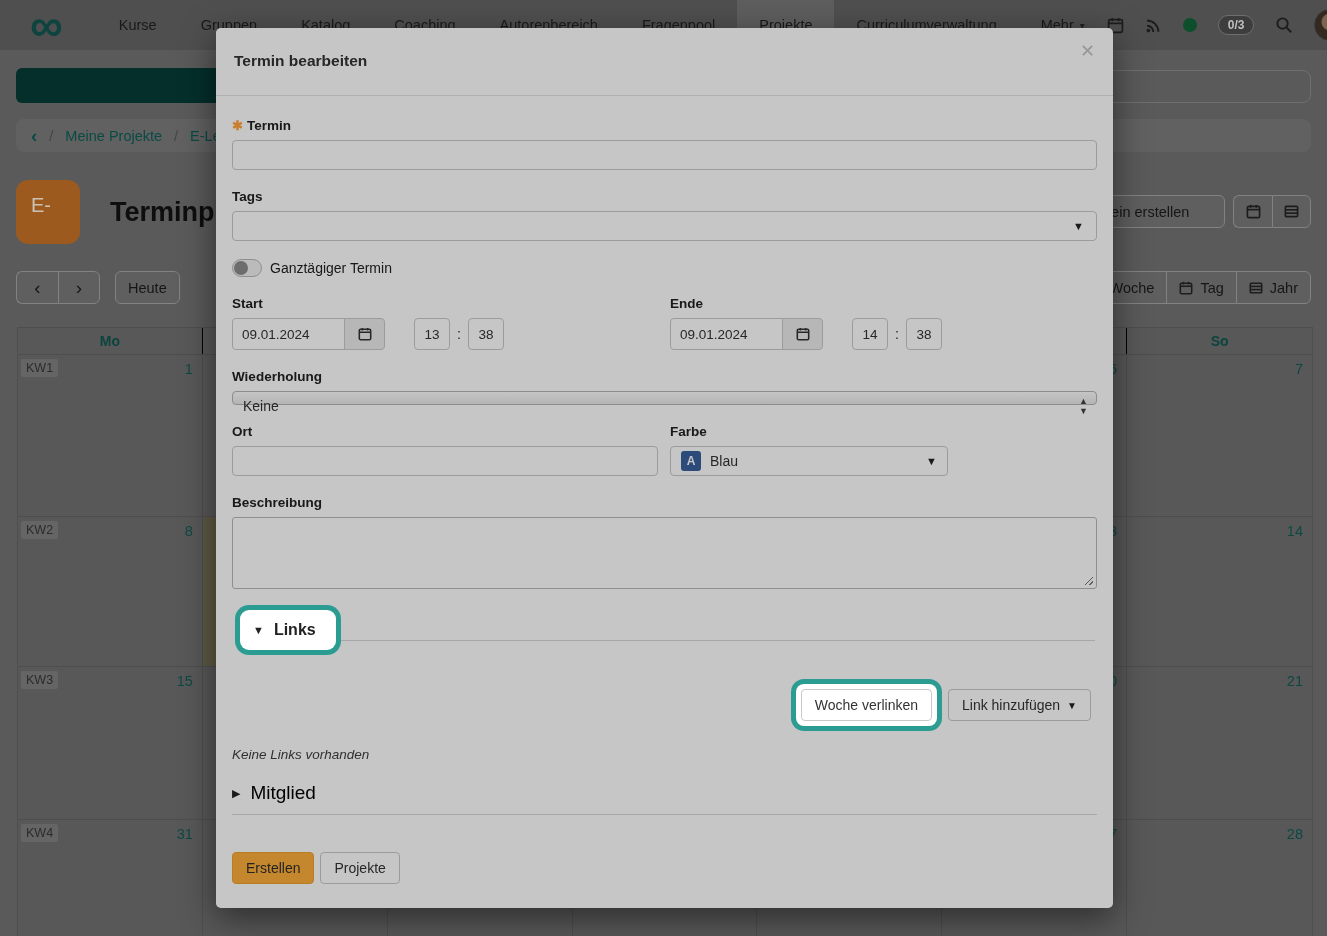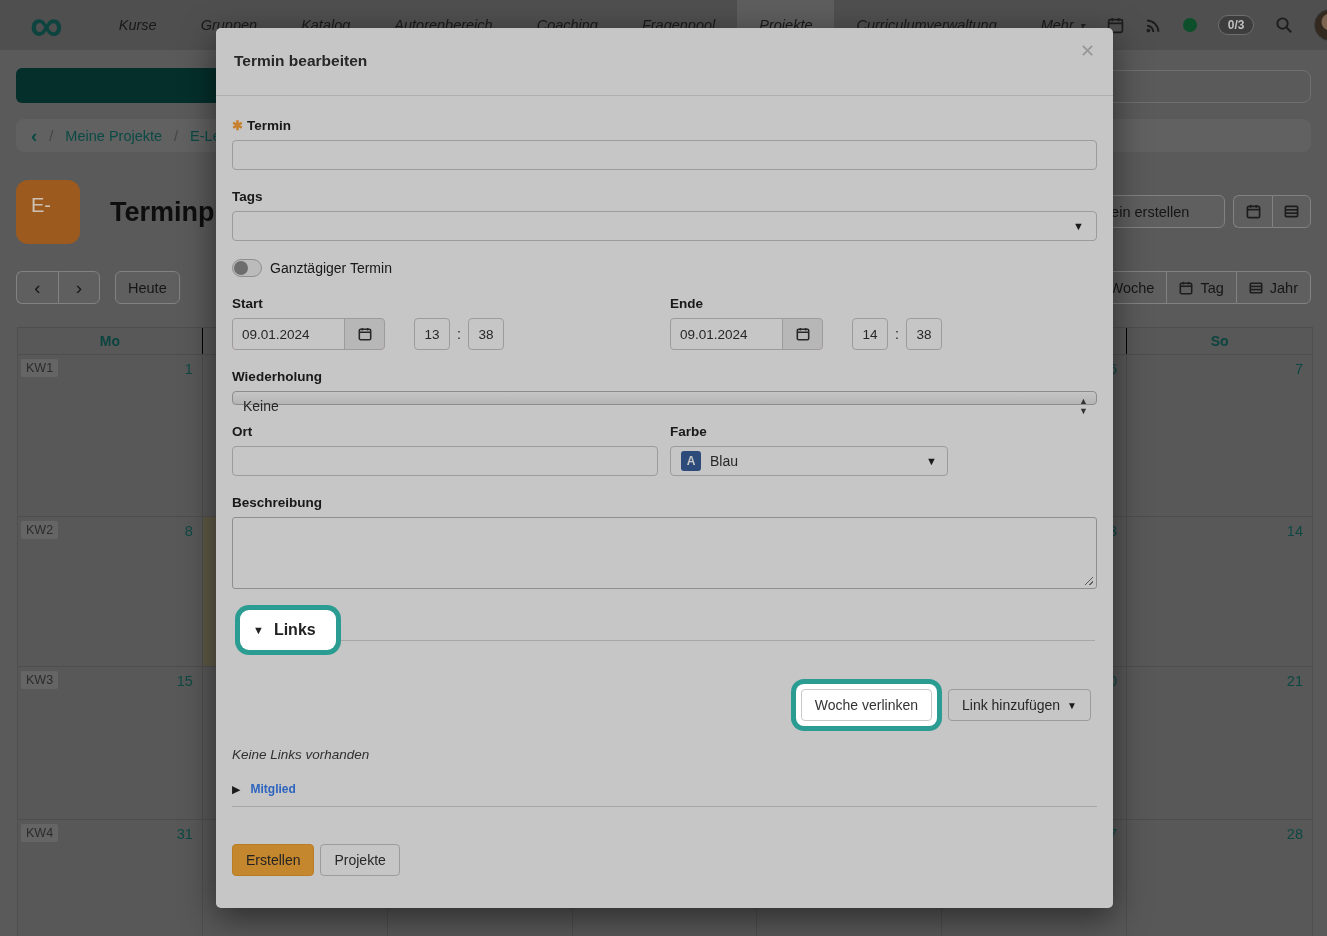--- a/index.html
+++ b/index.html
@@ -5,21 +5,21 @@
   * { box-sizing: border-box; margin:0; padding:0; }
   html,body { width:1327px; height:936px; }
   body {
     position:relative; overflow:hidden; background:#5a5a5a;
     font-family:"Liberation Sans", sans-serif; color:#1b1b1b;
   }
   
   .navbar { position:absolute; top:0; left:0; right:0; height:50px; background:#4f4f4f; display:flex; align-items:center; }
   .logo { margin-left:30px; font-size:46px; line-height:40px; font-weight:bold; color:#0e443f; }
   .menu { display:flex; margin-left:34px; height:50px; }
-  .menu-item { display:flex; align-items:center; gap:6px; padding:0 22px; font-size:14.5px; color:#191919; cursor:pointer; height:50px;font-style:italic; }
+  .menu-item { display:flex; align-items:center; gap:6px; padding:0 22px; font-size:14.5px; color:#191919; cursor:pointer; height:50px; }
   .menu-item.active { background:#5e5e5e; }
   .caret { font-size:10px; color:#222; }
   .nav-right { margin-left:auto; display:flex; align-items:center; gap:21px; margin-right:26px; color:#232323; }
   .dot { width:14px; height:14px; border-radius:50%; background:#0d4f2b; }
   .pill { background:#3d3d3d; border:1px solid #6e6e6e; color:#bfbfbf; font-size:12px; font-weight:bold; padding:2px 9px; border-radius:10px; }
   .avatar { width:32px; height:32px; border-radius:50%;
     background: radial-gradient(circle at 50% 40%, #7d6450 0 34%, #33291f 38% 100%);
     border:1px solid #3a3a3a; }
   .banner { position:absolute; left:16px; top:68px; width:690px; height:35px; background:#042f2b; border-radius:6px; }
   .search-strip { position:absolute; left:710px; top:70px; width:601px; height:33px; border:1px solid #707070; border-radius:8px; }
@@ -99,21 +99,21 @@
   .links-toggle .tri { font-size:11px; color:#222; }
   .links-toggle .txt { font-size:16px; font-weight:bold; color:#222; }
   .links-hr { position:absolute; left:108px; right:2px; top:32px; border-top:1px solid #d8d8d8; }
   .linkbtns { margin-top:15px; display:flex; justify-content:flex-end; align-items:center; gap:11px; padding-right:6px; height:52px; }
   .spot-btn-wrap { padding:5px; border-radius:8px; }
   .btn { display:inline-flex; align-items:center; gap:7px; border:1px solid #c9c9c9; border-radius:4px; background:#fff;
     padding:7px 13px; font-size:14px; color:#333; cursor:pointer; font-family:inherit; }
   .empty-links { margin-top:16px; font-style:italic; font-size:13.5px; color:#3f3f3f; }
   .mitglied { margin-top:20px; display:flex; align-items:center; gap:10px; cursor:pointer; }
   .mitglied .tri { font-size:11px; color:#222; }
-  .mitglied .txt { font-size:12px; font-weight:bold; color:#3b82f6; }
+  .mitglied .txt { font-size:19px; font-weight:normal; color:#000000; }
   .mitglied-hr { margin-top:10px; border-top:1px solid #d8d8d8; }
   .footer { margin-top:37px; display:flex; gap:6px; }
   .btn-primary { background:#fdae3c; border-color:#f0a231; color:#2e2e2e; }
   svg { display:block; }
 </style>
 </head>
 <body>
 
 <div class="navbar">
   <div class="logo">∞</div>
@@ -121,24 +121,24 @@
     <div class="menu-item">
         <span>Kurse</span>
       </div>
     <div class="menu-item">
         <span>Gruppen</span>
       </div>
     <div class="menu-item">
         <span>Katalog</span>
       </div>
     <div class="menu-item">
+        <span>Coaching</span>
+      </div>
+    <div class="menu-item">
         <span>Autorenbereich</span>
-      </div>
-    <div class="menu-item">
-        <span>Coaching</span>
       </div>
     <div class="menu-item">
         <span>Fragenpool</span>
       </div>
     <div class="menu-item active">
         <span>Projekte</span>
       </div>
     <div class="menu-item">
         <span>Curriculumverwaltung</span>
       </div>

